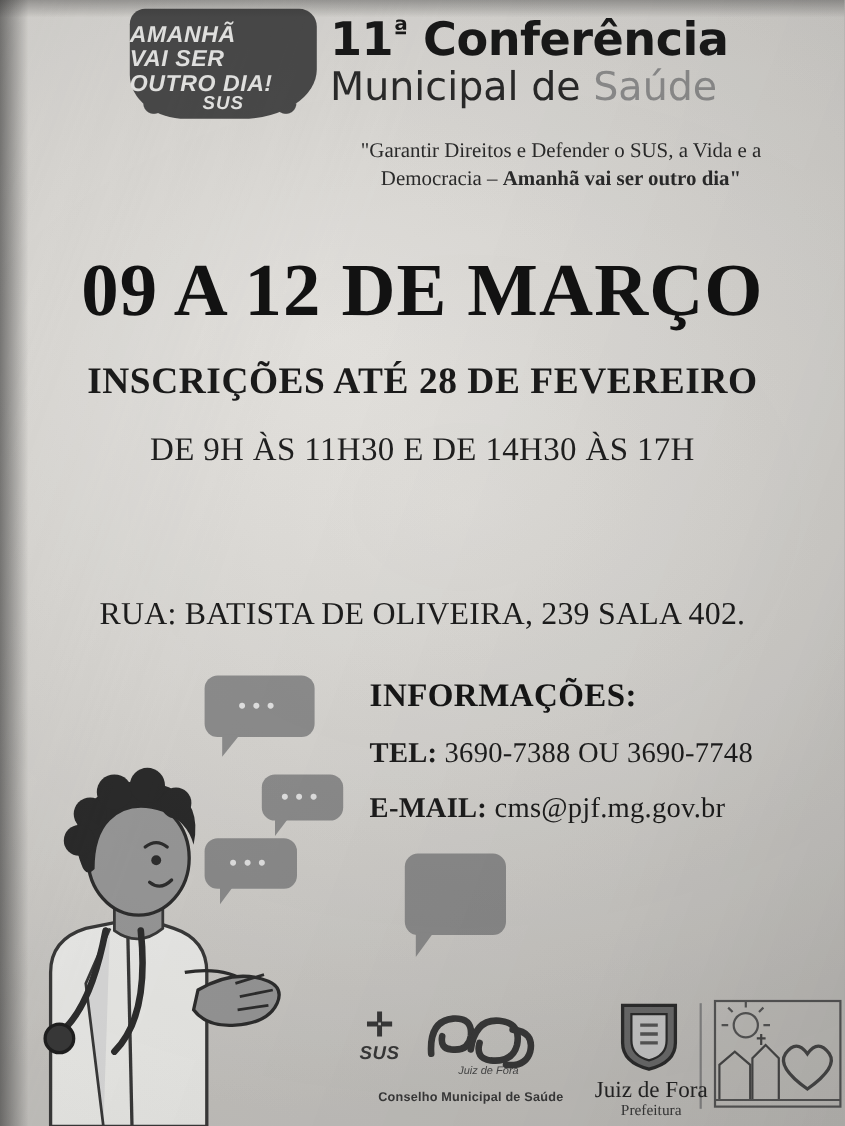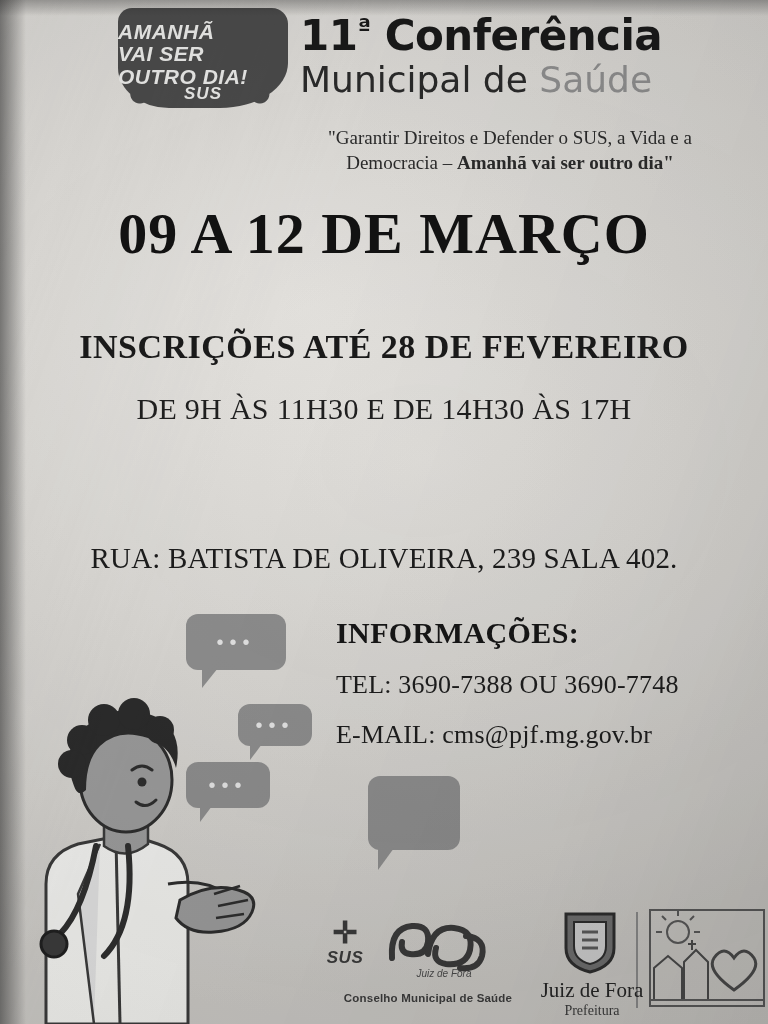--- a/index.html
+++ b/index.html
@@ -138,25 +138,25 @@
     color: #2b2b2b;
     line-height: 1.3;
     text-align: center;
   }
   .slogan b { font-weight: bold; }
 
   
   .dates {
     position: absolute;
     left: 0; right: 0;
-    top: 200px;
-    text-align: center;
-    font-family: "Liberation Serif", serif;
-    font-weight: bold;
-    font-size: 58px;
+    top: 224px;
+    text-align: center;
+    font-family: "Liberation Serif", serif;
+    font-weight: bold;
+    font-size: 68px;
     letter-spacing: 1px;
     color: #121212;
   }
   .sub1 {
     position: absolute;
     left: 0; right: 0;
     top: 328px;
     text-align: center;
     font-family: "Liberation Serif", serif;
     font-weight: bold;
@@ -208,21 +208,21 @@
     color: #161616;
     letter-spacing: 0.4px;
   }
   .contact .row {
     font-family: "Liberation Serif", serif;
     font-size: 26px;
     color: #1d1d1d;
     margin-top: 20px;
     letter-spacing: 0.2px;
   }
-  .contact .row b { font-weight: normal; }
+  .contact .row b { font-weight: bold; }
 
   
   .illus {
     position: absolute;
     left: 0;
     bottom: 0;
     width: 360px;
     height: 420px;
   }
   .bubble {

